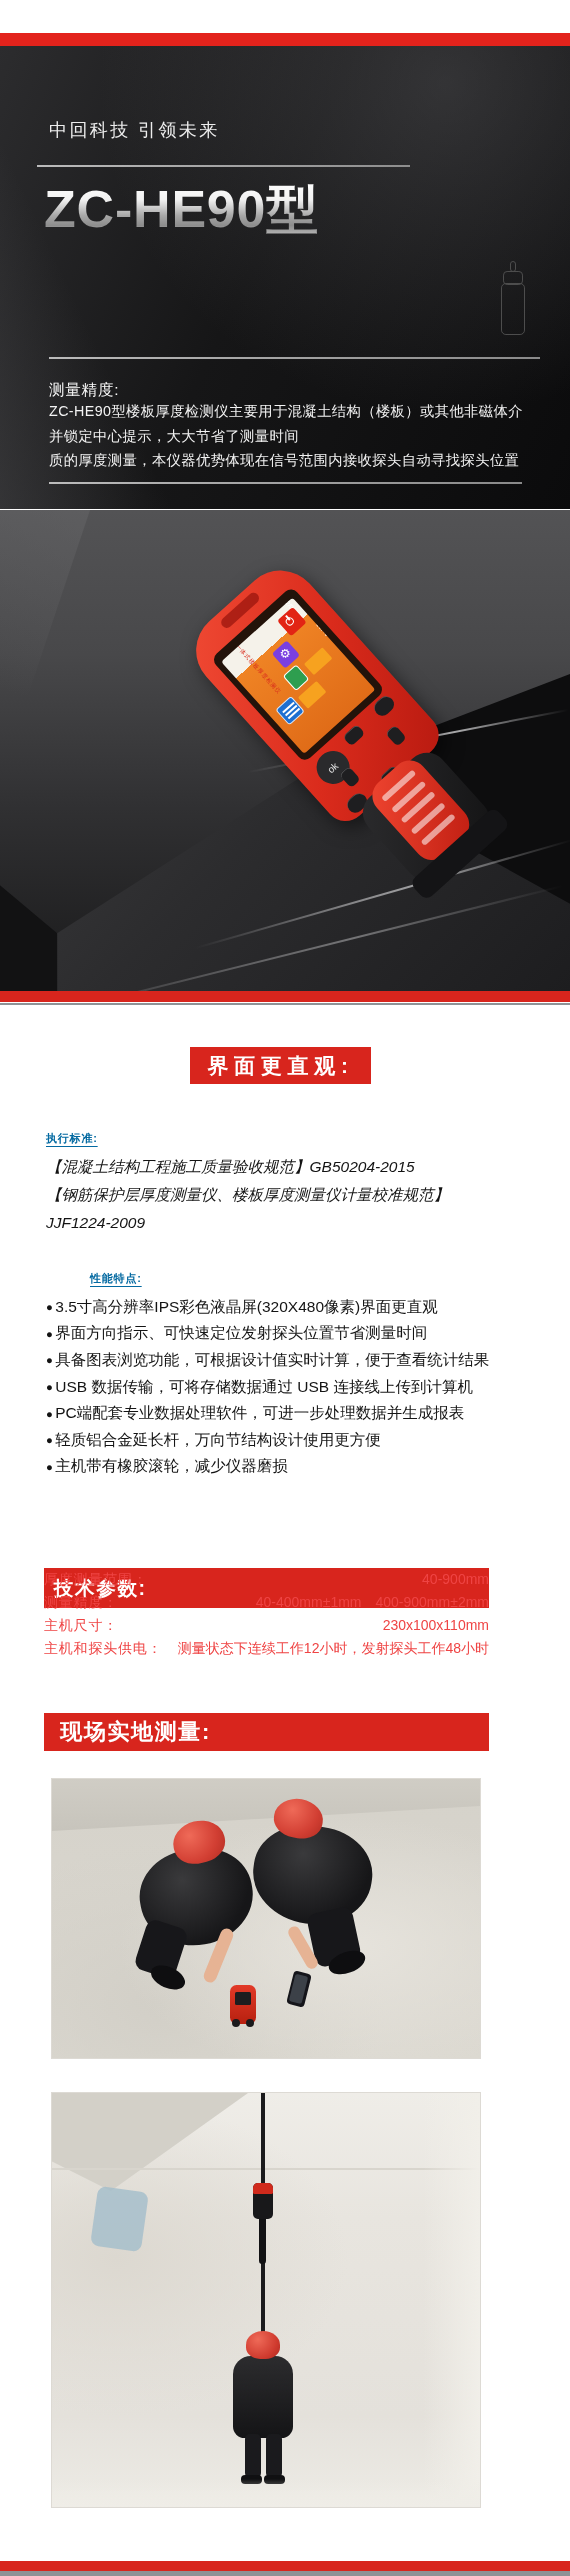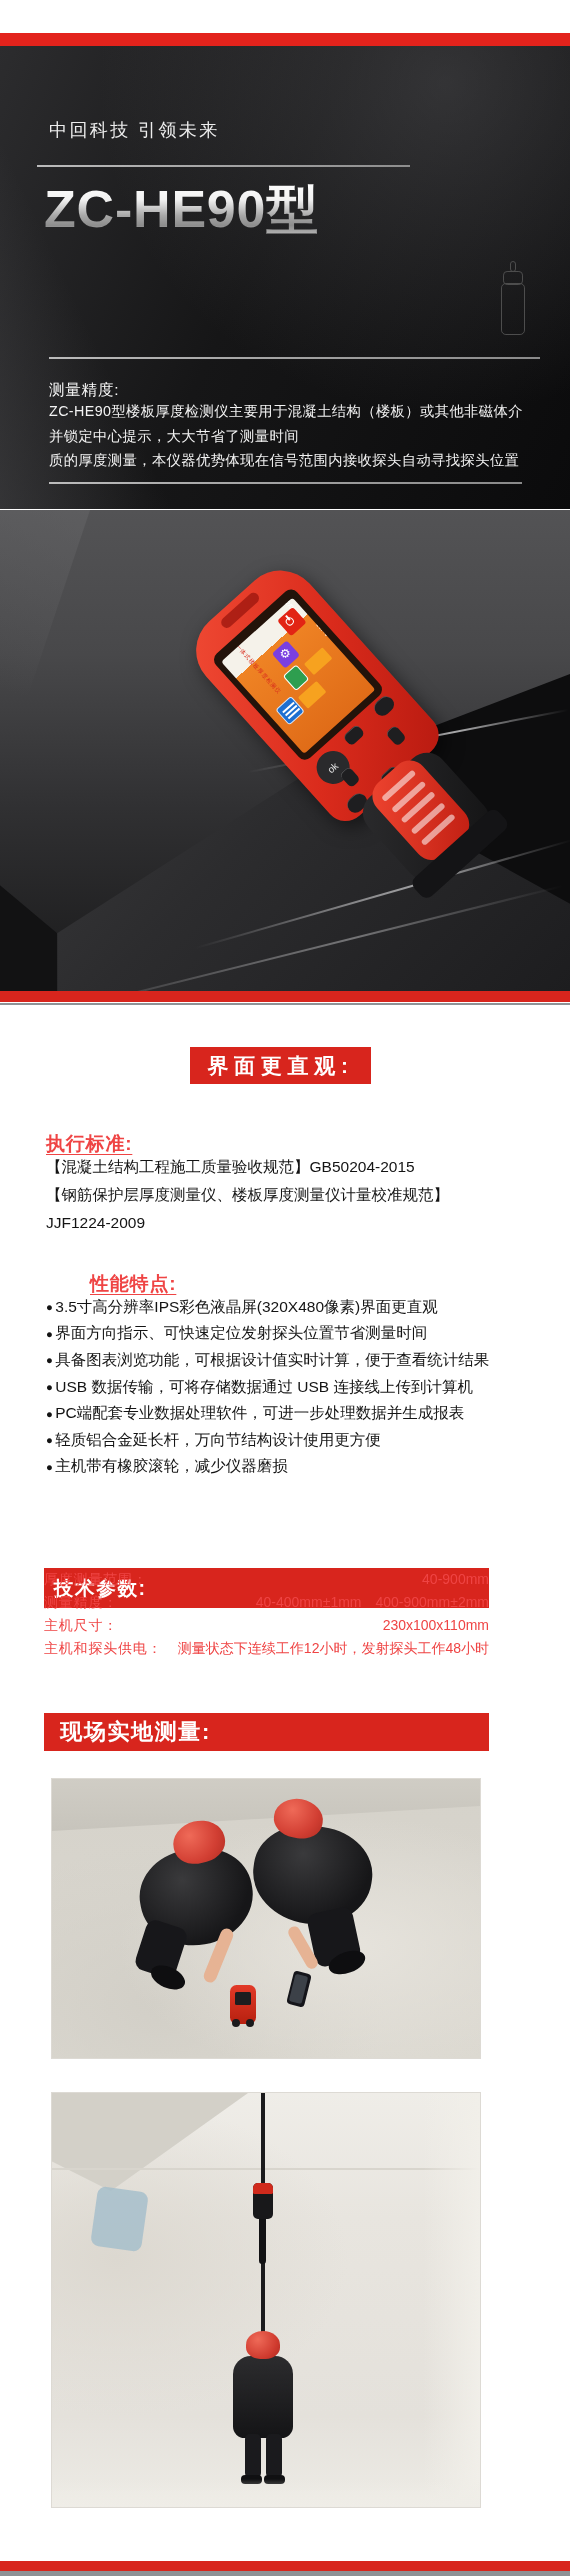--- a/index.html
+++ b/index.html
@@ -101,23 +101,23 @@
 
   .studio-red-strip{left:0;top:991px;width:571px;height:11.4px;background:#d8251d;}
   .studio-gray-line{left:0;top:1003px;width:571px;height:2.4px;background:#8e9296;}
 
   
   .banner{background:#d8251d;color:#ffffff;font-weight:bold;}
   .intro-banner{left:190px;top:1047px;width:181px;height:37px;font-size:21px;letter-spacing:5.7px;text-align:center;line-height:37px;}
   .specs-banner{left:44px;top:1520px;width:445px;height:40px;font-size:19.6px;letter-spacing:1.6px;line-height:40px;padding-left:9.8px;margin-top:48px;}
   .field-banner{left:44px;top:1713px;width:445px;height:38px;font-size:22px;letter-spacing:1.6px;line-height:38px;padding-left:16.3px;}
 
-  .sec-title{font-size:19px;font-weight:bold;color:#ef4444;text-decoration:underline;text-underline-offset:4.1px;letter-spacing:0.8px;}
+  .sec-title{font-size:11px;font-weight:bold;color:#0369a1;text-decoration:underline;text-underline-offset:4.1px;letter-spacing:0.8px;}
   .standards-title{left:46px;top:1131px;}
-  .standards-list{left:46px;top:1153px;width:489px;font-size:15.5px;line-height:28px;color:#141414;}
+  .standards-list{left:46px;top:1153px;width:489px;font-size:15.5px;line-height:28px;color:#141414;font-style:italic;}
   .features-title{left:46px;top:1271px;margin-left:44px;}
   .features-list{left:46px;top:1294px;width:498px;}
   .feature-row{height:26.6px;display:flex;align-items:center;font-size:15.5px;color:#141414;}
   .feature-row .dot{margin-right:2.4px;font-size:11.4px;}
 
   .specs-table{left:44px;top:1568px;width:445px;}
   .spec-row{height:23px;line-height:23px;font-size:14px;color:#ef4444;display:flex;justify-content:space-between;}
   .spec-row .lbl{letter-spacing:0.8px;}
 
   

